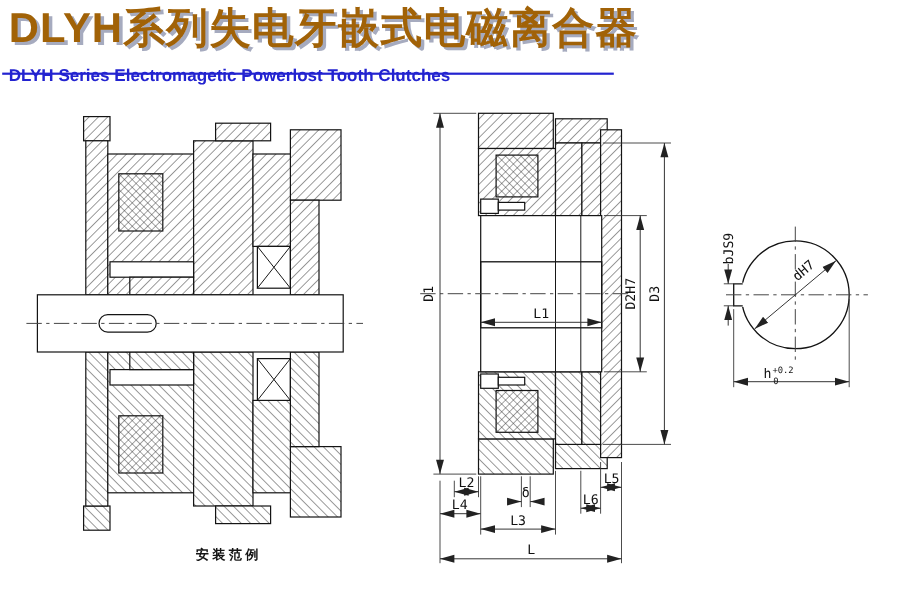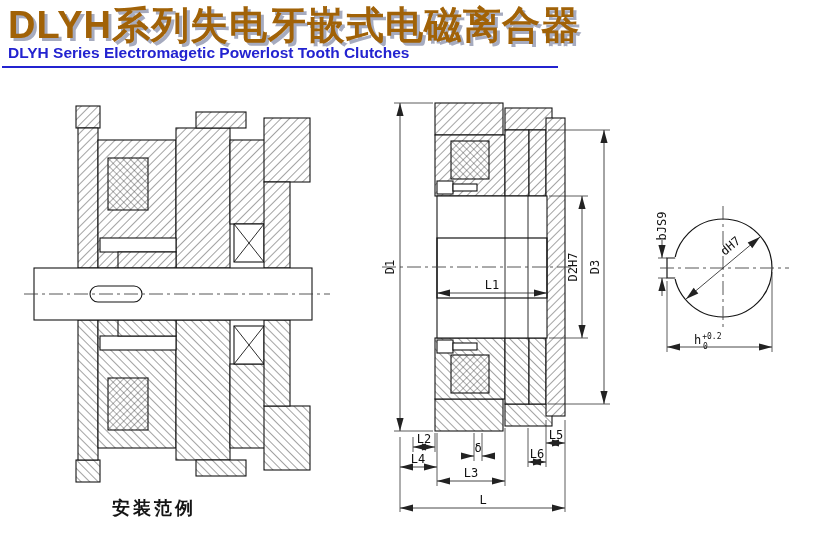--- a/index.html
+++ b/index.html
@@ -6,27 +6,27 @@
   body{
     width:831px;height:558px;position:relative;overflow:hidden;
     background:#ffffff;font-family:"Liberation Sans",sans-serif;
   }
   .title{
     position:absolute;left:8px;top:0;white-space:nowrap;
     font-size:38px;font-weight:900;letter-spacing:1px;color:#a16207;
     text-shadow:3px 3px 0 #a6abbf;
   }
   .subtitle{
-    position:absolute;left:8px;top:44px;white-space:nowrap;
+    position:absolute;left:8px;top:61px;white-space:nowrap;
     font-size:15.5px;font-weight:700;color:#2323d0;
   }
   .rule{position:absolute;left:2px;top:66px;width:556px;height:2px;background:#2323d0}
   .caption{
-    position:absolute;left:112px;top:496px;width:126px;text-align:left;
-    font-size:18px;font-weight:700;letter-spacing:3px;color:#151515;
+    position:absolute;left:112px;top:496px;width:126px;text-align:right;
+    font-size:12px;font-weight:700;letter-spacing:3px;color:#151515;
   }
   svg.drawing{position:absolute;left:0;top:88px}
   .part{fill:url(#h1);stroke:#141414;stroke-width:1.1}
   .coil{fill:url(#h2);stroke:#141414;stroke-width:1.1}
   .white{fill:#ffffff;stroke:#141414;stroke-width:1.1}
   .outline{fill:none;stroke:#141414;stroke-width:1.2}
   .thin{stroke:#141414;stroke-width:0.9}
   .cl{stroke:#444444;stroke-width:0.9;stroke-dasharray:14 4 3 4;fill:none}
   .ext{stroke:#333333;stroke-width:0.8}
   .dim{stroke:#333333;stroke-width:0.9;fill:none}

